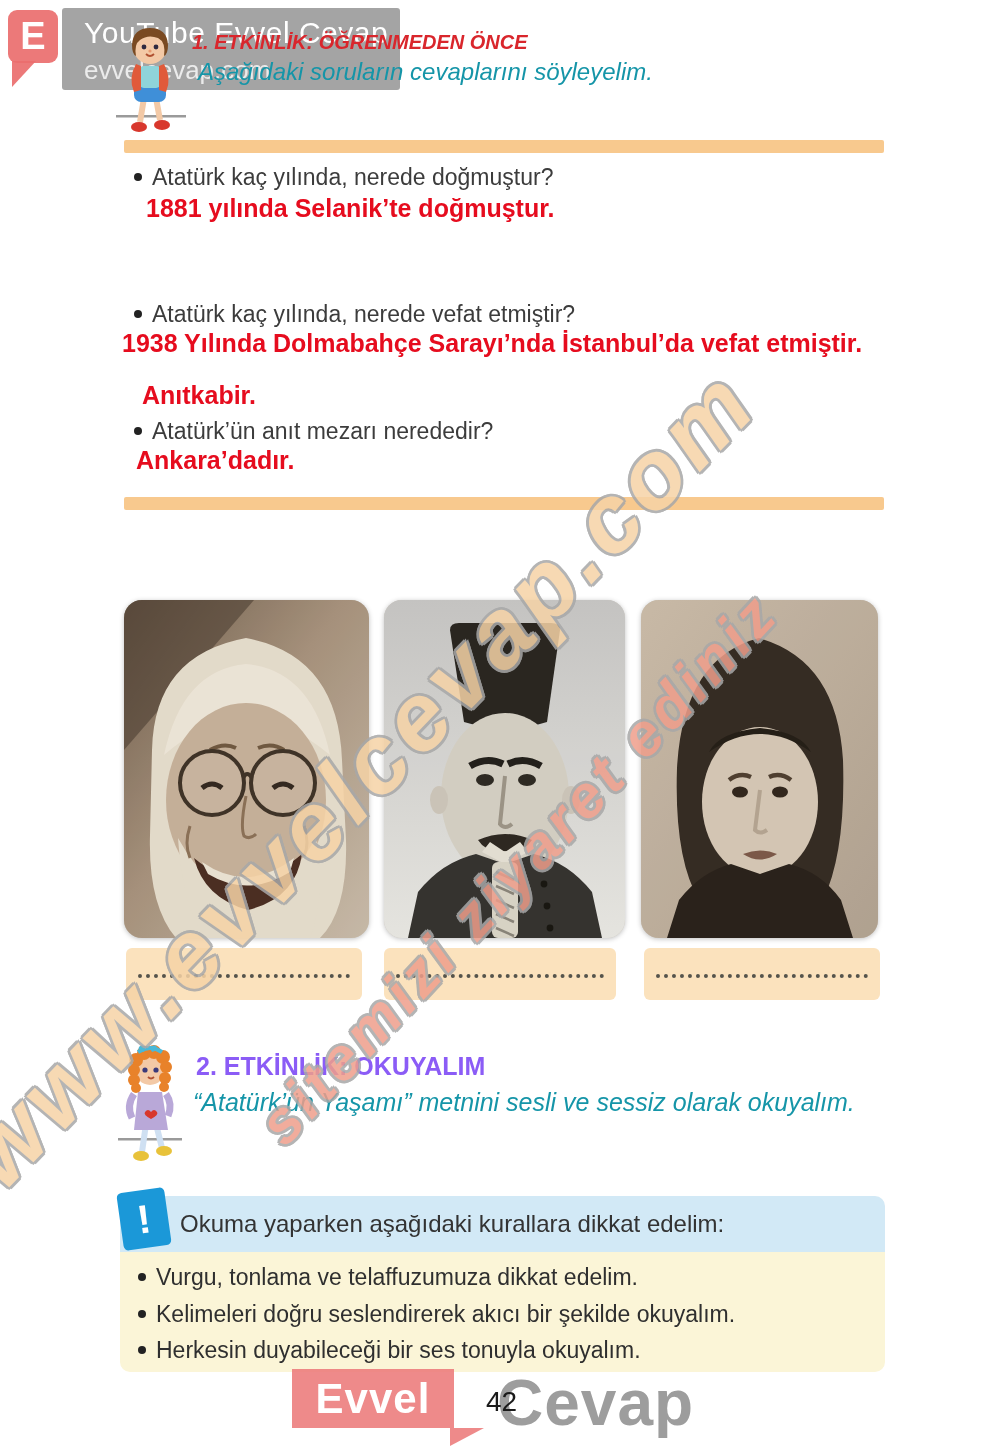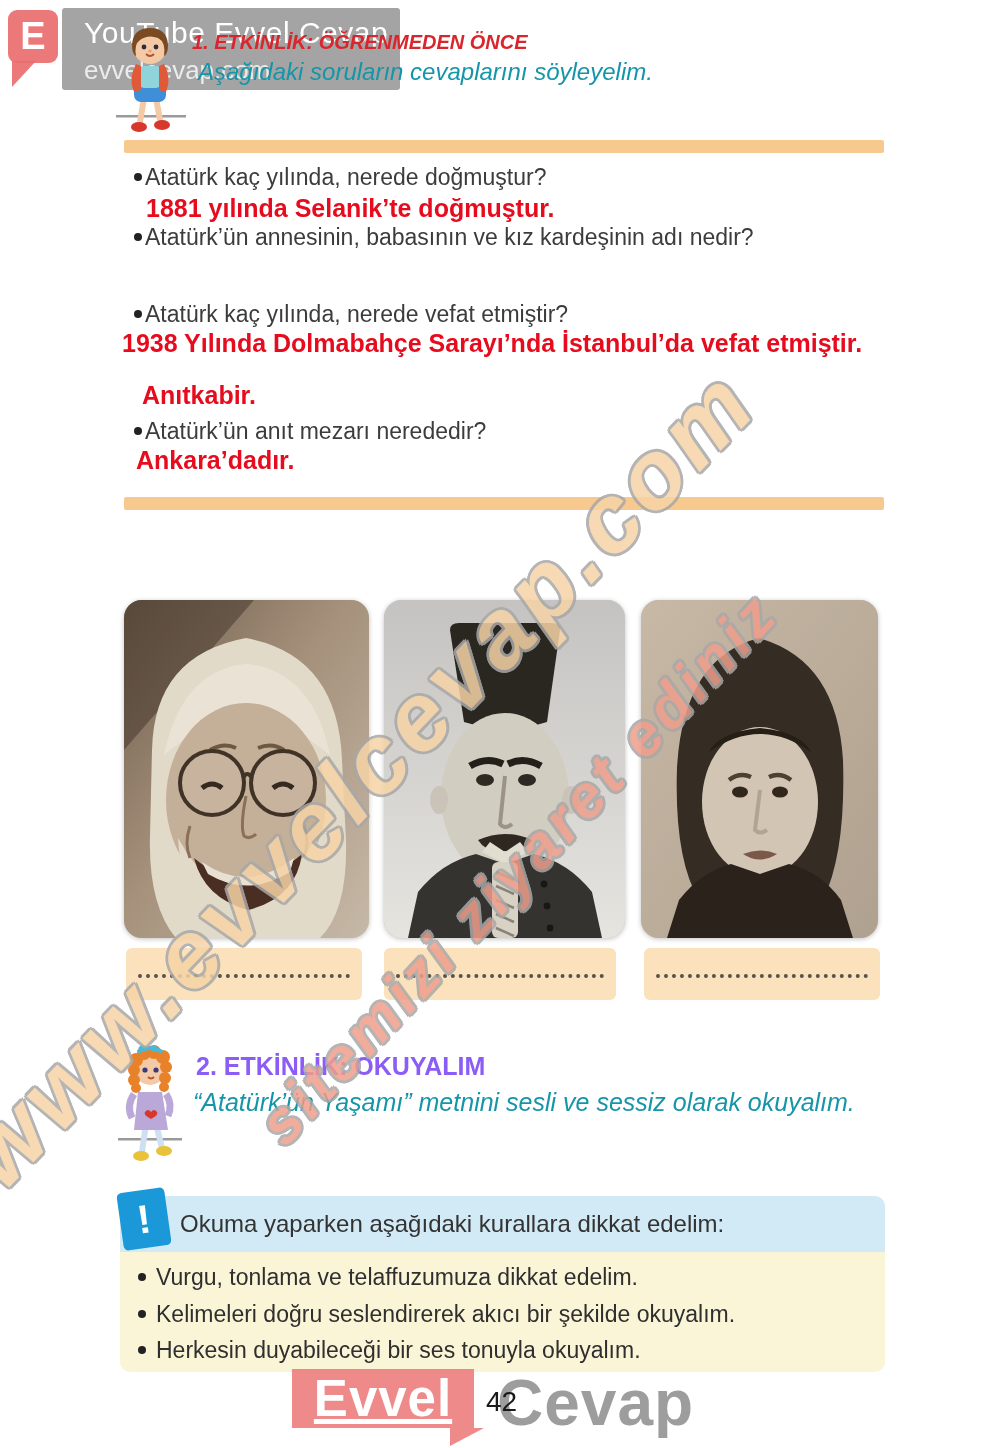--- a/index.html
+++ b/index.html
@@ -20,21 +20,21 @@
   .yt-line1{left:22px;top:8px;font-size:30px;color:#fff;letter-spacing:.5px;}
   .yt-line2{left:22px;top:47px;font-size:26px;color:rgba(255,255,255,.78);}
 
   
   .act1-head{left:192px;top:31px;font-size:20px;font-weight:bold;font-style:italic;color:#d9262c;z-index:45;}
   .act1-sub{left:198px;top:58px;font-size:24px;font-style:italic;color:#1595a8;z-index:45;}
 
   .divider{left:124px;width:760px;height:13px;background:#f8c98e;border-radius:2px;}
   .div1{top:140px;} .div2{top:497px;}
 
-  .q{position:absolute;font-size:23px;color:#3c3c3c;display:flex;gap:3px;align-items:flex-start;}
+  .q{position:absolute;font-size:23px;color:#3c3c3c;display:flex;gap:10px;align-items:flex-start;}
   .q .dot{width:8px;height:8px;border-radius:50%;background:#222;margin-top:9px;flex:none;}
   .a{position:absolute;font-size:25px;font-weight:bold;color:#e60c1e;line-height:31px;}
   .q0{left:134px;top:164px;} .a0{left:146px;top:193px;}
   .q1{left:134px;top:224px;} .a1{left:108px;top:250px;width:810px;}
   .q2{left:134px;top:301px;} .a2{left:122px;top:328px;white-space:nowrap;}
   .q3{left:134px;top:355px;} .a3{left:142px;top:380px;}
   .q4{left:134px;top:418px;} .a4{left:136px;top:445px;}
 
   .family-sub{left:148px;top:538px;font-size:26px;font-style:italic;color:#1595a8;}
 
@@ -56,23 +56,23 @@
   .badge{left:120px;top:1190px;width:48px;height:58px;background:#1b98d8;border-radius:5px;
          transform:rotate(-8deg);display:flex;align-items:center;justify-content:center;
          color:#fff;font-size:40px;font-weight:bold;z-index:20;}
   .yellowbox{left:120px;top:1252px;width:765px;height:120px;background:#fbf5d7;
              border-radius:0 0 10px 10px;}
   .rule{position:absolute;left:18px;font-size:23px;color:#2f2f2f;display:flex;gap:10px;align-items:flex-start;}
   .rule .dot{width:8px;height:8px;border-radius:50%;background:#222;margin-top:9px;flex:none;}
   .r0{top:12px;} .r1{top:49px;} .r2{top:85px;}
 
   
-  .evvel-box{left:292px;top:1369px;width:182px;height:59px;background:rgba(236,125,125,.9);
+  .evvel-box{left:292px;top:1369px;width:162px;height:59px;background:rgba(236,125,125,.9);
              display:flex;align-items:center;justify-content:center;z-index:70;
-             color:#fff;font-size:51px;font-weight:bold;letter-spacing:1px;text-decoration:underline;}
+             color:#fff;font-size:42px;font-weight:bold;letter-spacing:1px;}
   .evvel-tail{left:450px;top:1428px;width:0;height:0;border-top:18px solid rgba(236,125,125,.9);
               border-right:34px solid transparent;z-index:70;}
   .cevap{left:497px;top:1366px;font-size:64px;font-weight:bold;color:#9d9d9d;z-index:60;letter-spacing:1px;}
   .pagenum{left:486px;top:1386px;font-size:28px;color:#1a1a1a;z-index:75;}
 
   
   .wm{position:absolute;font-weight:bold;font-style:italic;white-space:nowrap;pointer-events:none;z-index:55;
       text-shadow:-3px 0 #a8a8a8,3px 0 #a8a8a8,0 -3px #a8a8a8,0 3px #a8a8a8,
                   -2px -2px #a8a8a8,2px 2px #a8a8a8,-2px 2px #a8a8a8,2px -2px #a8a8a8;}
   .wm1{left:-20px;top:1115px;font-size:96px;letter-spacing:6px;color:#f6d3a6;
@@ -121,24 +121,20 @@
   <div class="abs act1-sub">Aşağıdaki soruların cevaplarını söyleyelim.</div>
 
   <div class="abs divider div1"></div>
 
   <div class="q q0">
       <span class="dot"></span>
       <span>Atatürk kaç yılında, nerede doğmuştur?</span>
     </div>
   <div class="a a0">1881 yılında Selanik’te doğmuştur.</div>
 
-  <div class="q q1">
-      <span class="dot"></span>
-      <span>Atatürk’ün annesinin, babasının ve kız kardeşinin adı nedir?</span>
-    </div>
 
   <div class="q q2">
       <span class="dot"></span>
       <span>Atatürk kaç yılında, nerede vefat etmiştir?</span>
     </div>
   <div class="a a2">1938 Yılında Dolmabahçe Sarayı’nda İstanbul’da vefat etmiştir.</div>
 
   <div class="a a3">Anıtkabir.</div>
 
   <div class="q q4">

